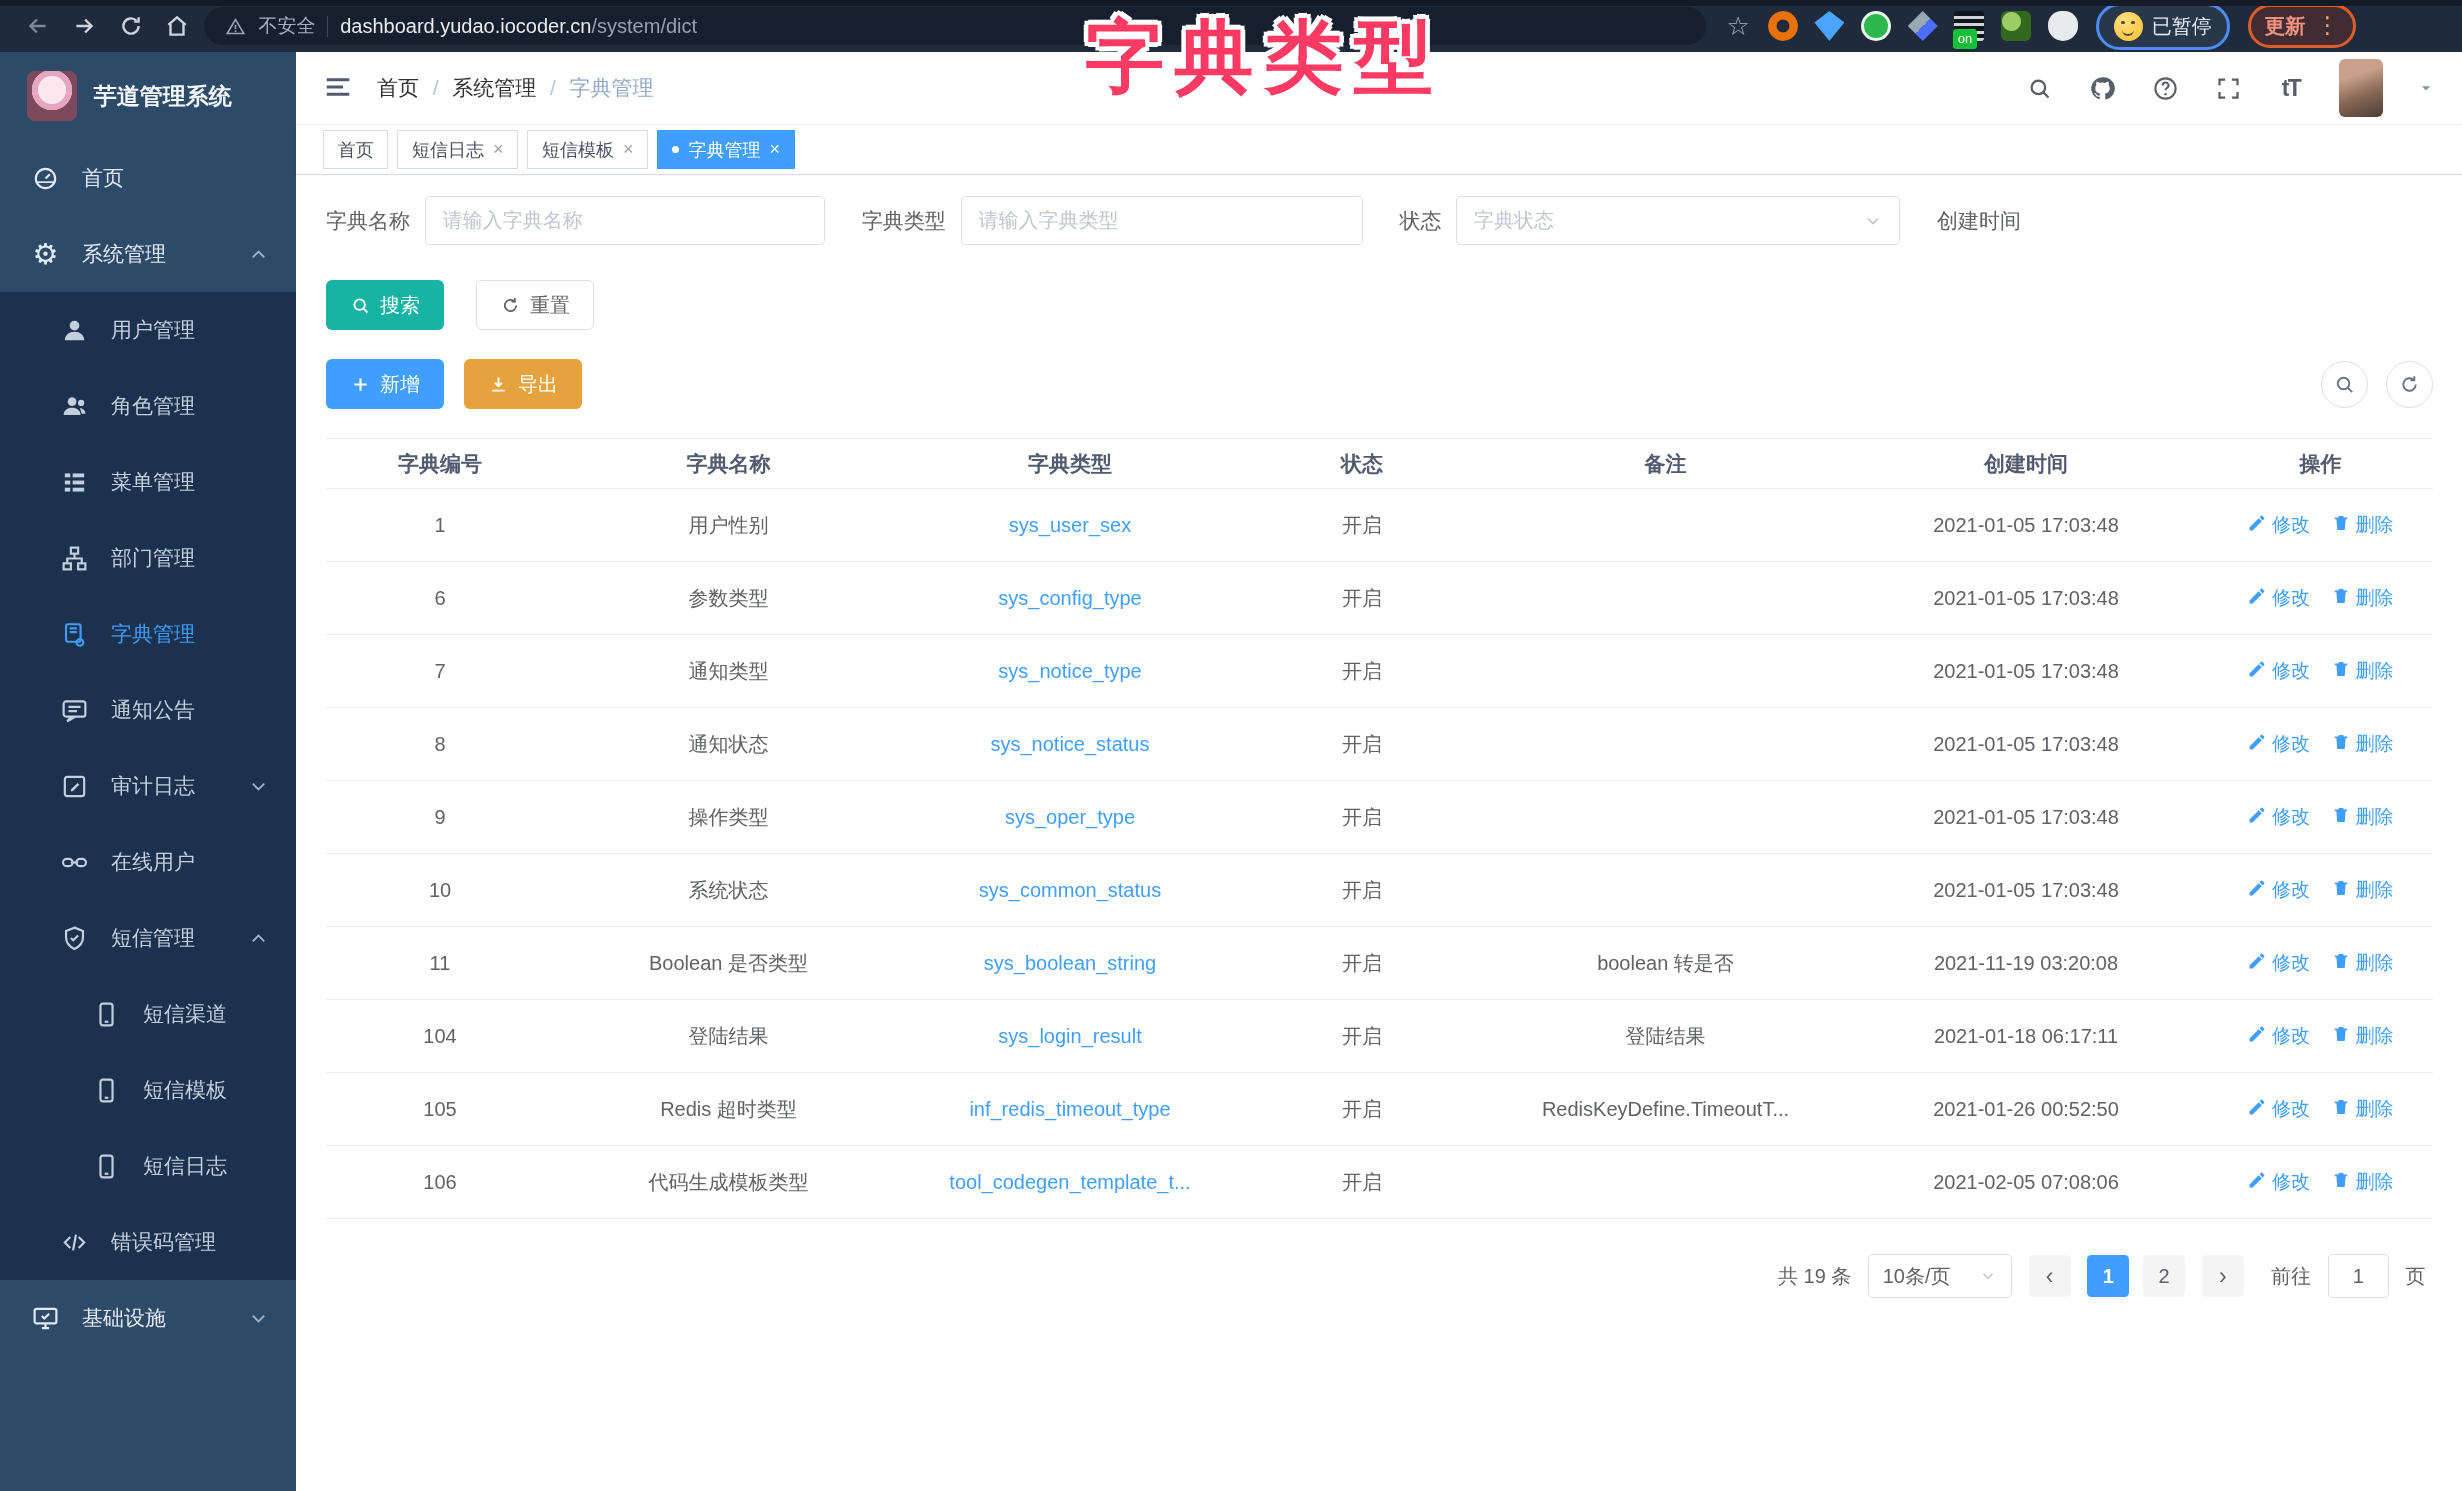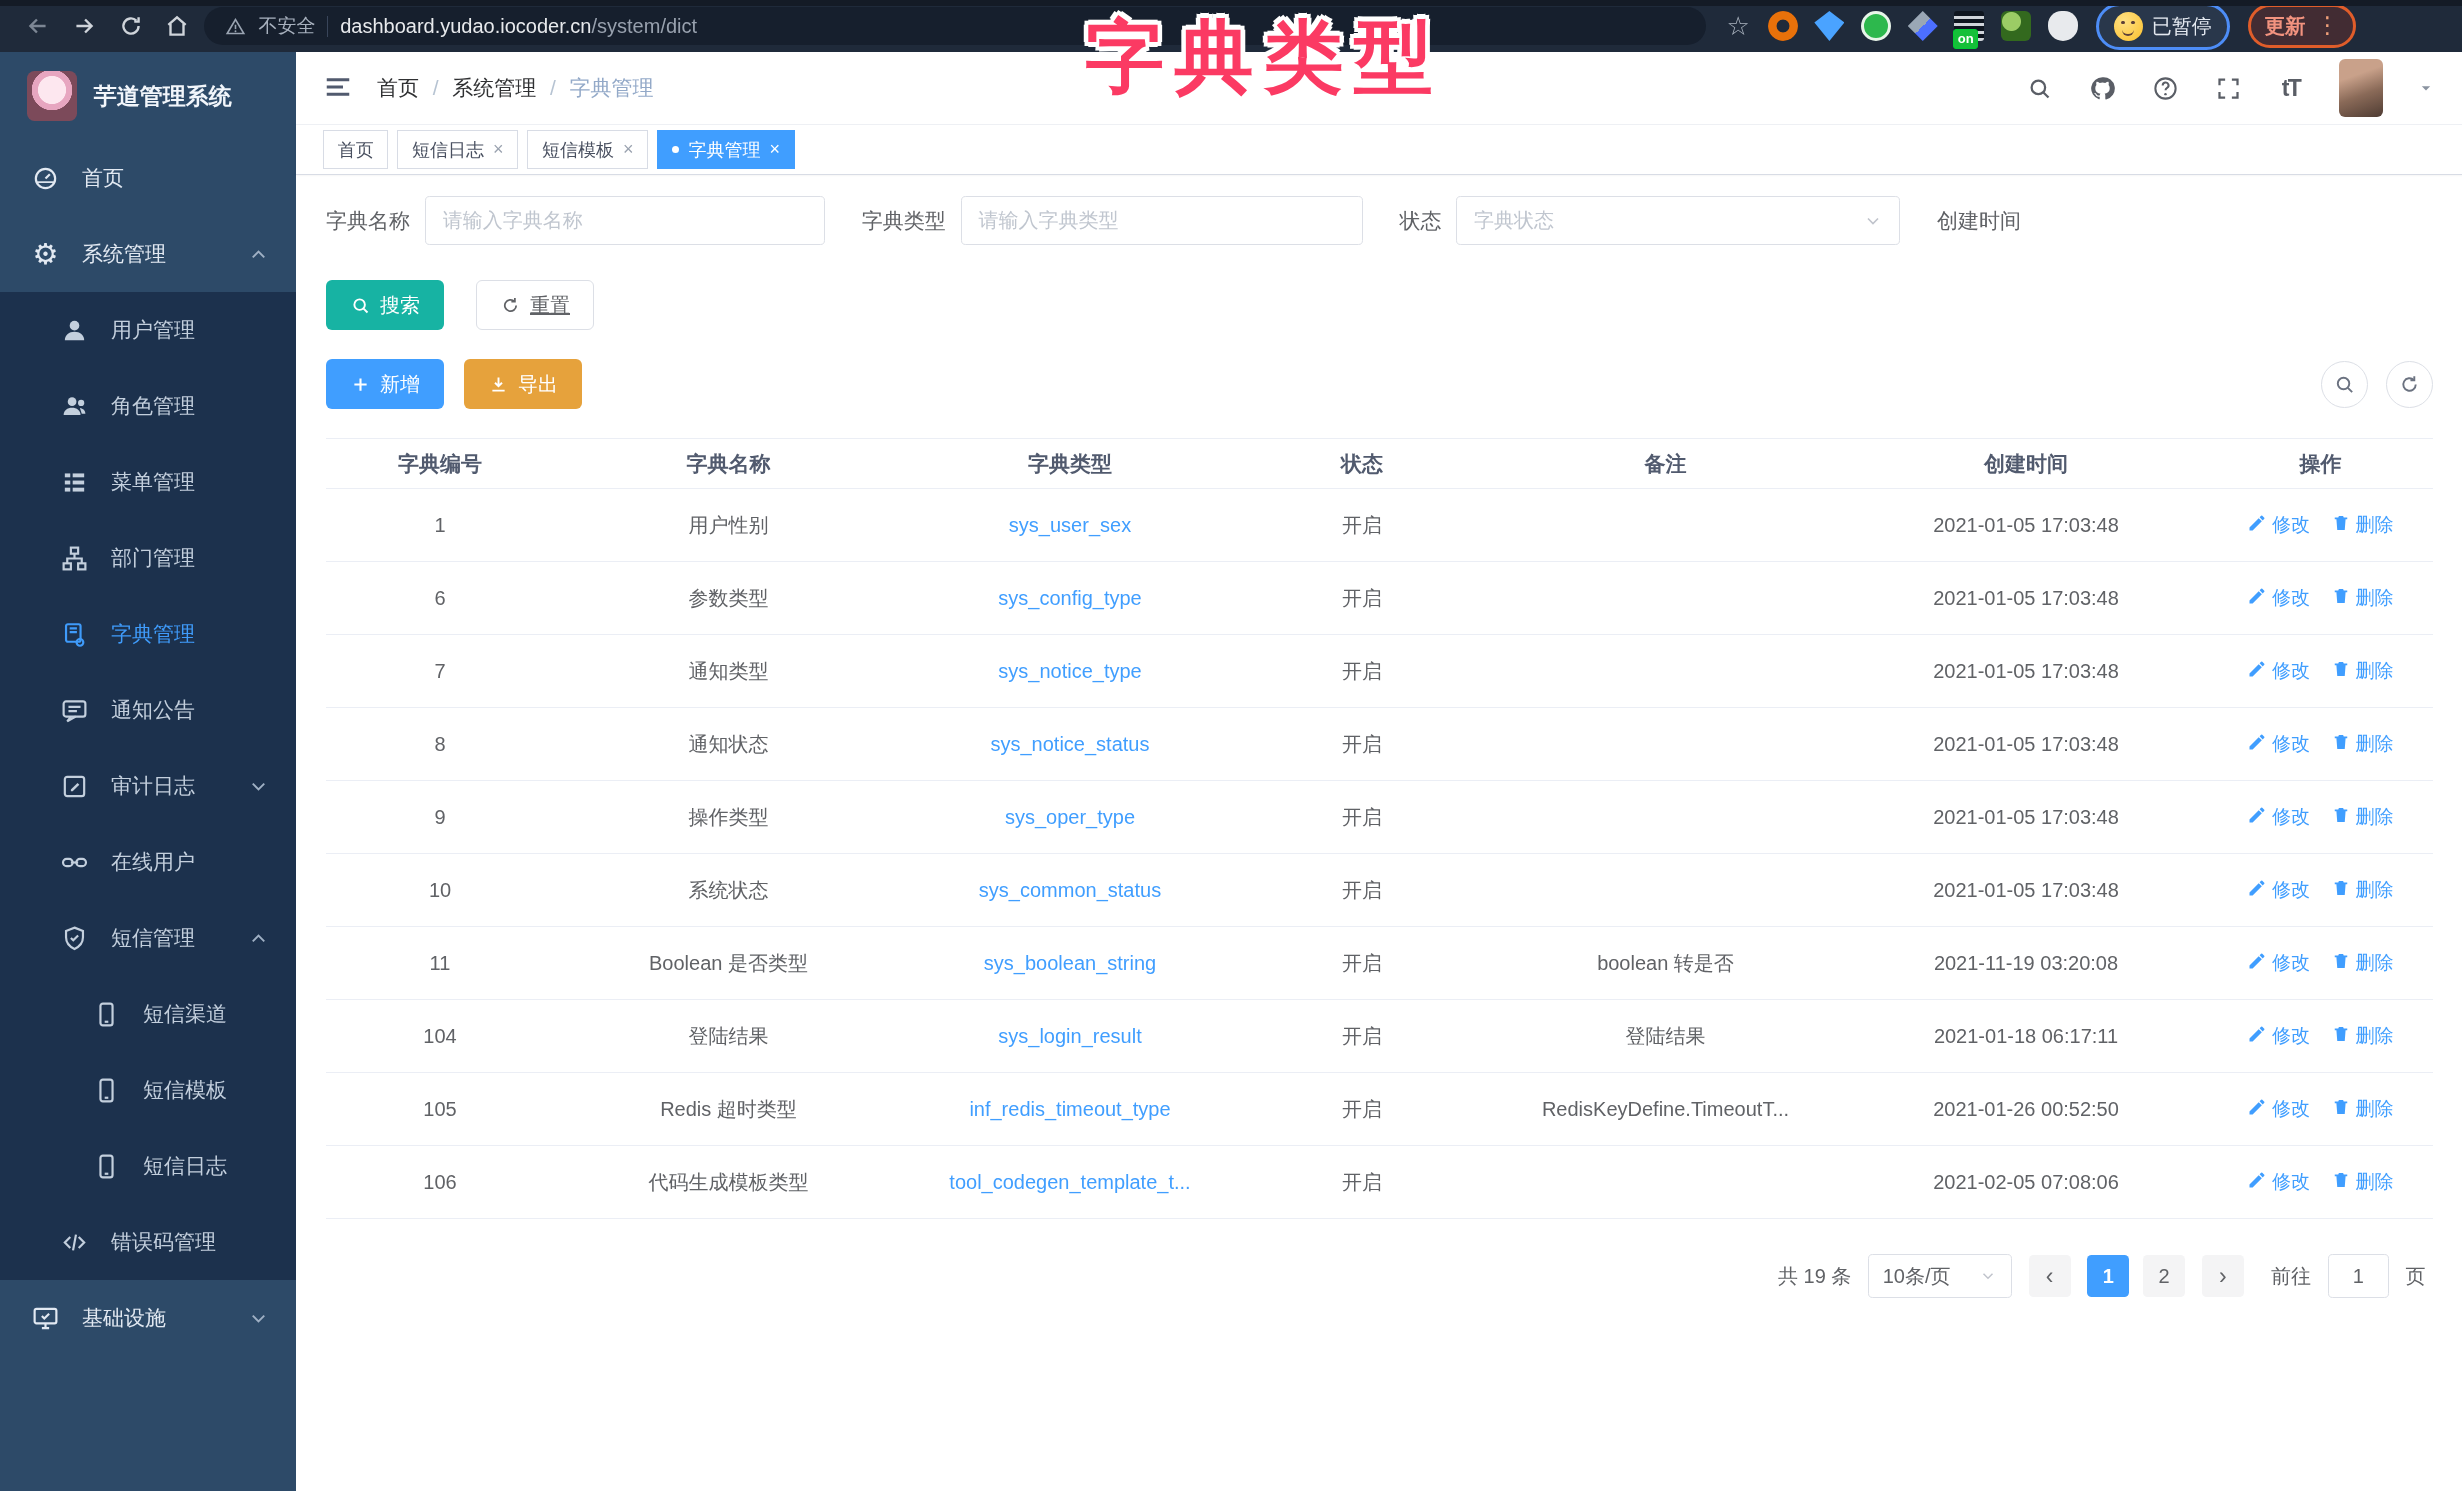--- a/index.html
+++ b/index.html
@@ -20,21 +20,21 @@
   .url-text { font-size:20px; color:#e8eaed; white-space:nowrap; }
   .url-text .path { color:#98a1ae; }
   .chrome-right { display:flex; align-items:center; margin-left:20px; gap:18px; }
   .star { color:#aab3bf; font-size:26px; }
   .ext { position:relative; width:30px; height:30px; display:inline-block; }
   .ext-orange-ring { background:radial-gradient(circle at 50% 50%, #1f2a3a 0 6px, #e8710a 6.8px 14.4px, #b45309 15px); border-radius:50%; }
   .ext-blue-gem { background:#4aa3ff; clip-path:polygon(50% 0,100% 38%,50% 100%,0 38%); }
   .ext-green-circle { background:#2db84d; border:3px solid #e8f5e9; border-radius:50%; }
   .ext-blue-diamond { background:linear-gradient(135deg,#9aa7b5 50%,#4c6fff 50%); clip-path:polygon(50% 0,100% 50%,50% 100%,0 50%); }
   .ext-list-lines { background:repeating-linear-gradient(#0e151f 0 4.6px,#cfd4da 4.6px 7.6px); border-radius:3px; }
-  .ext-badge { position:absolute; left:-1.5px; bottom:-7.6px; background:#15c039; color:#fff; font-size:13px; line-height:1; padding:2.3px 3.8px; border-radius:3px; border:1.5px solid #0c3; font-weight:bold; }
+  .ext-badge { position:absolute; left:-1.5px; bottom:-7.6px; background:#15c039; color:#fff; font-size:13px; line-height:1; padding:2.3px 3.8px; border-radius:3px; border:1.5px solid #0c3; font-weight:normal; }
   .ext-green-sprout { background:radial-gradient(circle at 35% 35%, #9ccc65 0 9px, #33691e 10px); border-radius:6px; }
   .ext-white-ghost { background:#e8eaed; border-radius:45% 45% 50% 50%; }
   .paused-pill { display:flex; align-items:center; gap:9px; border:3px solid #4d8df7; border-radius:26px; padding:6px 15px; background:rgba(60,80,110,.35); }
   .emoji-face { position:relative; width:29px; height:29px; border-radius:50%; background:radial-gradient(circle at 35% 30%, #ffe082, #fbc02d); }
   .emoji-face::before { content:""; position:absolute; left:7.6px; top:9px; width:3.8px; height:3.8px; border-radius:50%; background:#5d4037; box-shadow:10px 0 0 #5d4037; }
   .emoji-face::after { content:""; position:absolute; left:8.3px; top:16.7px; width:12px; height:6px; border-bottom:2.3px solid #5d4037; border-radius:0 0 7.6px 7.6px; }
   .paused-label { color:#e4e9f0; font-size:20px; white-space:nowrap; }
   .update-pill { display:flex; align-items:center; gap:10.6px; border:3px solid #e05d2a; border-radius:24px; padding:4.6px 13.7px; background:rgba(150,50,35,.3); }
   .update-label { color:#f2937f; font-size:20.5px; font-weight:bold; white-space:nowrap; }
   .kebab { color:#f0a07a; font-size:23px; letter-spacing:0; line-height:.6; }
@@ -102,21 +102,21 @@
   .daterange { width:421px; gap:12px; cursor:pointer; }
   .daterange .cal { width:21px; height:21px; color:#c0c4cc; flex:0 0 21px; }
   .daterange .cal svg { width:21px; height:21px; }
   .daterange .ph { font-size:20px; color:#c0c6cf; white-space:nowrap; }
   .daterange .tilde { color:#c0c6cf; font-size:20px; margin:0 4.6px; }
 
   .btnrow { display:flex; align-items:center; gap:32px; margin-top:35px; }
   .btn { height:50px; border-radius:6px; display:flex; align-items:center; gap:9px; padding:0 23px; font-size:20px; cursor:pointer; border:0.8px solid transparent; }
   .btn svg { width:21px; height:21px; }
   .btn-search { background:#17b3a3; color:#fff; }
-  .btn-reset { background:#fff; color:#606266; border-color:#dcdfe6;text-decoration:underline; }
+  .btn-reset { background:#fff; color:#606266; border-color:#dcdfe6; }
   .btn-add { background:#409eff; color:#fff; }
   .btn-export { background:#e6a23c; color:#fff; }
   .toolrow { display:flex; align-items:center; gap:20px; margin-top:29px; }
   .tool-circles { margin-left:auto; display:flex; gap:18px; }
   .circle-btn { width:47px; height:47px; border-radius:50%; border:0.8px solid #dcdfe6; color:#6b7280; display:flex; align-items:center; justify-content:center; background:#fff; cursor:pointer; }
   .circle-btn svg { width:23px; height:23px; }
 
   
   .tbl { margin-top:29px; border-top:0.8px solid #ebeef5; }
   .trow { display:grid; grid-template-columns:228px 349px 334px 250px 357px 364px 225px; align-items:center; border-bottom:0.8px solid #ebeef5; }

